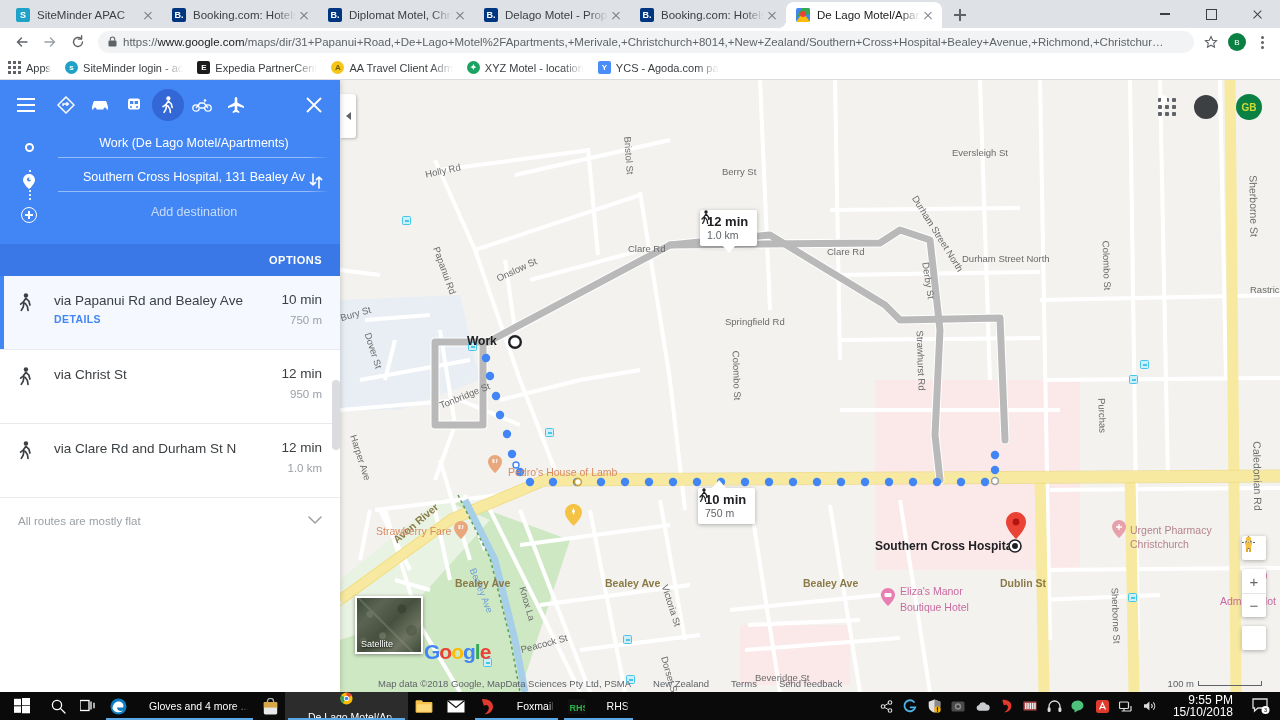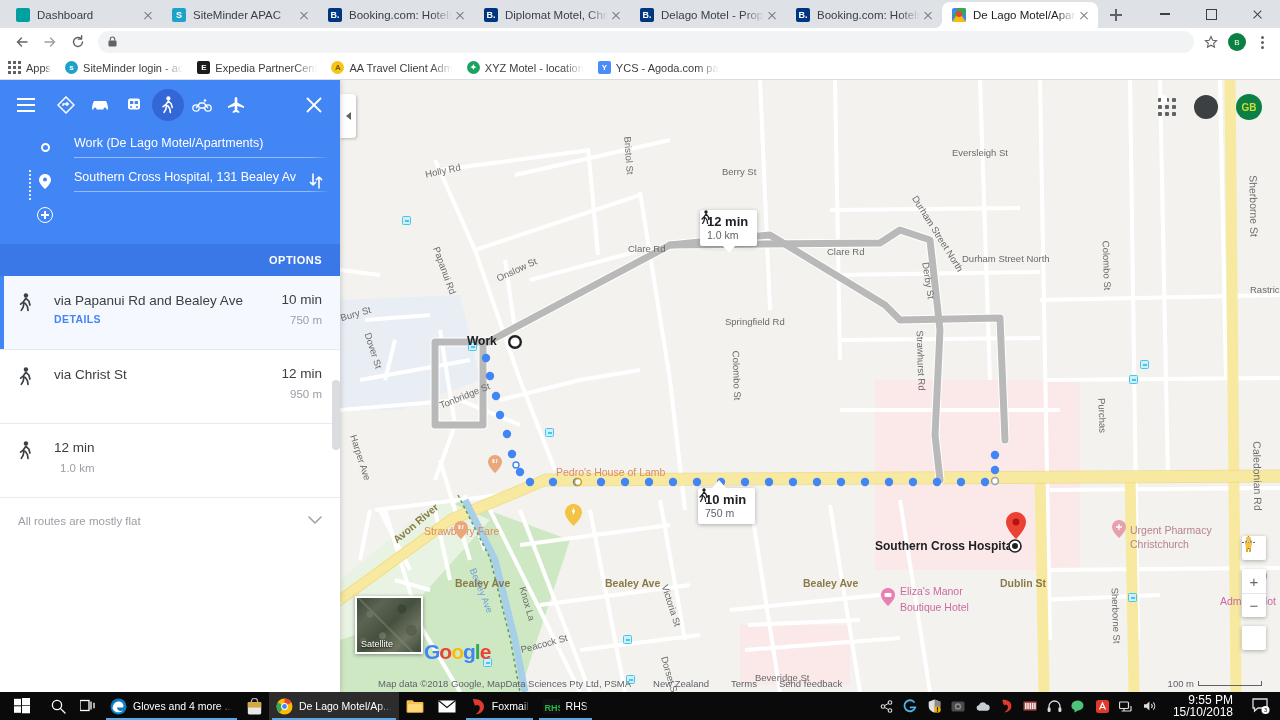--- a/index.html
+++ b/index.html
@@ -124,21 +124,21 @@
 
   .map-top-right { position:absolute; right:18px; top:14px; display:flex; align-items:center; gap:18px; z-index:30; }
   .mtr-apps { display:grid; grid-template-columns:repeat(3,4px); gap:3px; }
   .mtr-apps i { width:4px; height:4px; background:#5f6368; display:block; border-radius:1px; }
   .mtr-bell { width:24px;height:24px;border-radius:50%;background:#3c4043;display:flex;align-items:center;justify-content:center; }
   .mtr-avatar { width:26px;height:26px;border-radius:50%;background:#0b8043;display:flex;align-items:center;justify-content:center;color:#cddc39;font-size:10px;font-weight:bold; }
 
   .mlabel { position:absolute; font-size:9.5px; color:#6b6b6b; white-space:nowrap; z-index:6; }
   .mlabel.big { font-size:10.5px; }
   .mlabel.hwy { color:#8a7a47; font-weight:bold; font-size:10.5px; }
-  .mlabel.poi { color:#d98b62; font-size:10.5px;margin-left:48px; }
+  .mlabel.poi { color:#d98b62; font-size:10.5px; }
   .mlabel.poi2 { color:#c96ba0; font-size:10.5px; }
   .mlabel.poi3 { color:#b5838d; font-size:10.5px; }
   .mlabel.water { color:#6f9fd8; font-size:9.5px; }
   .mlabel.endpt { color:#202124; font-size:12px; font-weight:bold; }
 
   .poi-pin { position:absolute; width:14px; height:18px; z-index:7; }
   .ts-box { position:absolute; width:9px;height:9px;border:1.6px solid #46c7e8;background:#cdeefa;border-radius:1.5px;z-index:6; }
   .ts-box::after{content:"";position:absolute;left:1.5px;top:2.5px;width:4px;height:2px;background:#46c7e8;}
 
   .routebadge {
@@ -197,21 +197,21 @@
   
   .panel { position:absolute; left:0; top:0; width:340px; height:612px; background:#fff; z-index:40;
            box-shadow:0 0 6px rgba(0,0,0,.22); }
   .panel-head { background:#4285f4; padding:0; }
   .modes { height:50px; display:flex; align-items:center; padding:0 10px; gap:2px; }
   .mode { width:32px;height:32px;border-radius:50%;display:flex;align-items:center;justify-content:center;color:#fff; }
   .mode.active { background:#3367d6; }
   .mode.menu { margin-right:6px; }
   .mode.closebtn { margin-left:auto; }
 
-  .fields { padding:0 10px 12px 16px; position:relative; }
+  .fields { padding:0 10px 12px 0; position:relative;text-align:center; }
   .fieldrow { display:flex; align-items:center; height:34px; padding-left:0; }
   .dotcol { width:58px; display:flex; align-items:center; justify-content:center; flex:0 0 58px; }
   .o-dot { width:9px;height:9px;border-radius:50%;border:2px solid #fff; }
   .plus-circle { width:16px;height:16px;border-radius:50%;border:1.6px solid #fff; position:relative; }
   .plus-circle::before,.plus-circle::after{content:"";position:absolute;background:#fff;}
   .plus-circle::before{left:3px;top:6.2px;width:8px;height:1.6px;}
   .plus-circle::after{left:6.2px;top:3px;width:1.6px;height:8px;}
   .fieldinput {
     flex:1; color:#fff; font-size:12.5px; border-bottom:1px solid rgba(255,255,255,.45);
     padding-bottom:7px; white-space:nowrap; overflow:hidden;
@@ -247,40 +247,36 @@
   .flatrow { display:flex; align-items:center; padding:0 18px; height:46px; color:#9aa0a6; font-size:11.5px; }
   .flatrow .chev { margin-left:auto; color:#9aa0a6; }
 
   .panel-scrollbar { position:absolute; right:0; top:300px; width:8px; height:70px; background:#dadce0; border-radius:4px; z-index:45; }
 
   
   .taskbar { position:absolute; left:0; top:692px; width:1280px; height:28px; background:#0a0a0a; display:flex; align-items:center; }
   .tb-item { height:28px; display:flex; align-items:center; padding:0 7px; gap:6px; color:#fff; font-size:10.5px; position:relative; }
   .tb-item.win { width:44px; justify-content:center; }
   .tb-item.running::after { content:""; position:absolute; left:3px; right:3px; bottom:0; height:2px; background:#5aa9e6; }
-  .tb-item.active { background:rgba(255,255,255,.14); }
+  .tb-item.active { background:rgba(255,255,255,.14);flex-direction:column; }
   .tb-label { white-space:nowrap; max-width:100px; overflow:hidden;
      mask-image:linear-gradient(to right,#000 85%,transparent 100%);
+     margin-left:16px;
      -webkit-mask-image:linear-gradient(to right,#000 85%,transparent 100%); }
   .tray { margin-left:auto; display:flex; align-items:center; gap:9px; padding-right:6px; }
   .tray-ico { width:15px; height:15px; display:flex; align-items:center; justify-content:center; }
   .clock { color:#fff; font-size:12px; line-height:12px; text-align:right; padding:0 6px; }
   .actioncenter { width:26px;height:28px;display:flex;align-items:center;justify-content:center;position:relative; }
 </style>
 </head>
 <body>
 
 <div class="browser">
 
   <div class="tabstrip">
-    <div class="tab">
-      <span class="favicon" style="background:#00a0a0"></span>
-      <span class="t-label">Dashboard</span>
-      <span class="t-close"></span>
-    </div>
     <div class="tab">
       <span class="favicon" style="background:#1fa2c8">S</span>
       <span class="t-label">SiteMinder APAC</span>
       <span class="t-close"></span>
     </div>
     <div class="tab">
       <span class="favicon" style="background:#003580">B.</span>
       <span class="t-label">Booking.com: Hotels in</span>
       <span class="t-close"></span>
     </div>
@@ -336,20 +332,21 @@
           <path d="M11.6 1.6 L11.6 5.1 L8.2 5.1" stroke="#5f6368" stroke-width="1.4" fill="none" stroke-linecap="round" stroke-linejoin="round"></path>
         </svg>
     </div>
     <div class="omnibox">
       <span class="lock">
         <svg width="9" height="11" viewBox="0 0 9 11">
             <rect x="0.5" y="4.5" width="8" height="6" rx="1" fill="#5f6368"></rect>
             <path d="M2.3 4.5 V3.2 A2.2 2.2 0 0 1 6.7 3.2 V4.5" stroke="#5f6368" stroke-width="1.1" fill="none"></path>
           </svg>
       </span>
+      <span class="url"><span class="dim">https://</span><span>www.google.com</span><span class="dim">/maps/dir/31+Papanui+Road,+De+Lago+Motel%2FApartments,+Merivale,+Christchurch+8014,+New+Zealand/Southern+Cross+Hospital+Bealey+Avenue,+Richmond,+Christchur…</span></span>
     </div>
     <div class="star">
       <svg width="14" height="14" viewBox="0 0 14 14">
           <path d="M7 1.5 L8.7 5.2 L12.6 5.6 L9.7 8.3 L10.5 12.2 L7 10.2 L3.5 12.2 L4.3 8.3 L1.4 5.6 L5.3 5.2 Z" stroke="#5f6368" stroke-width="1.1" fill="none"></path>
         </svg>
     </div>
     <div class="profile">B</div>
     <div class="kebab">
         <i></i>
         <i></i>
@@ -783,20 +780,21 @@
                   <path d="M6 0 C2.7 0 0 2.7 0 6 C0 10 6 15 6 15 C6 15 12 10 12 6 C12 2.7 9.3 0 6 0 Z" fill="#fff"></path>
                   <circle cx="6" cy="5.6" r="2" fill="#4285f4"></circle>
                 </svg>
             </div>
             <div class="fieldinput">Southern Cross Hospital, 131 Bealey Av</div>
           </div>
           <div class="fieldrow">
             <div class="dotcol">
                 <span class="plus-circle"></span>
               </div>
+            <div class="fieldinput ph">Add destination</div>
           </div>
           <div class="swapbtn">
             <svg width="16" height="18" viewBox="0 0 16 18">
                 <path d="M5 2 V13 M5 13 L2.4 10.4 M5 13 L7.6 10.4" stroke="#fff" stroke-width="1.6" fill="none" stroke-linecap="round"></path>
                 <path d="M11 16 V5 M11 5 L8.4 7.6 M11 5 L13.6 7.6" stroke="#fff" stroke-width="1.6" fill="none" stroke-linecap="round"></path>
               </svg>
           </div>
         </div>
 
         <div class="options-bar">
@@ -837,20 +835,23 @@
           <div class="r-dist">950 m</div>
         </div>
       </div>
 
       <div class="route">
         <div class="r-icon">
           <svg width="15" height="19" viewBox="0 0 14 18">
               <circle cx="7.4" cy="2.4" r="2.1" fill="#3c4043"></circle>
               <path d="M7.4 5 L4.8 8.6 L2.4 10.6 M7.4 5 L10.2 7.8 L11.2 11.4 M5.6 9.2 L4.8 13.4 L3 16.4 M6.8 9.8 L8.8 12.8 L9.4 16.4" stroke="#3c4043" stroke-width="1.6" fill="none" stroke-linecap="round"></path>
             </svg>
+        </div>
+        <div class="r-main">
+          <div class="r-title">via Clare Rd and Durham St N</div>
         </div>
         <div class="r-right">
           <div class="r-time">12 min</div>
           <div class="r-dist">1.0 km</div>
         </div>
       </div>
 
       <div class="flatrow">
         <span>All routes are mostly flat</span>
         <span class="chev">

